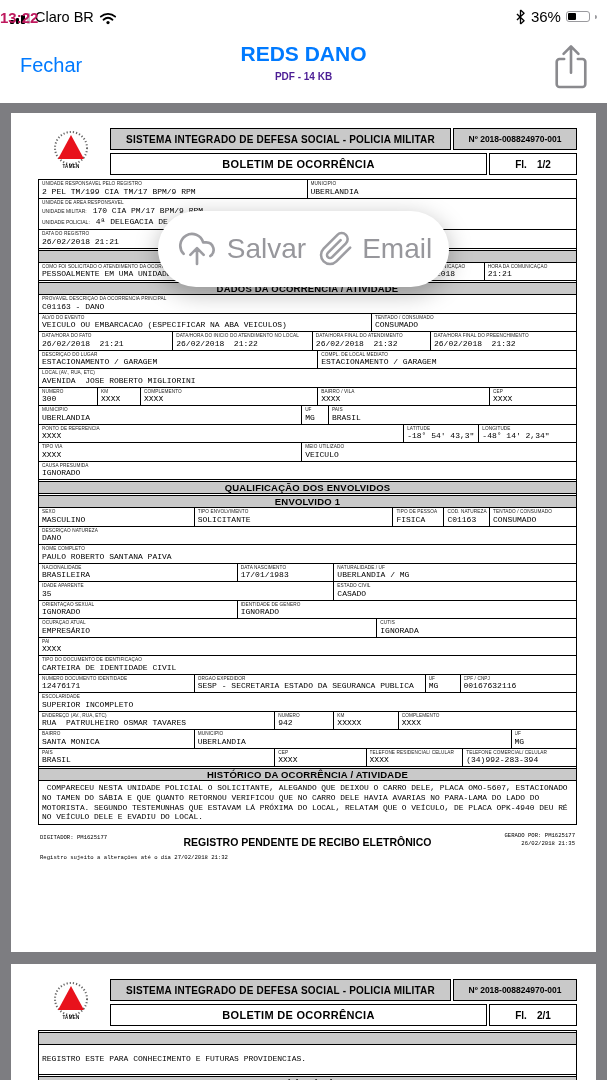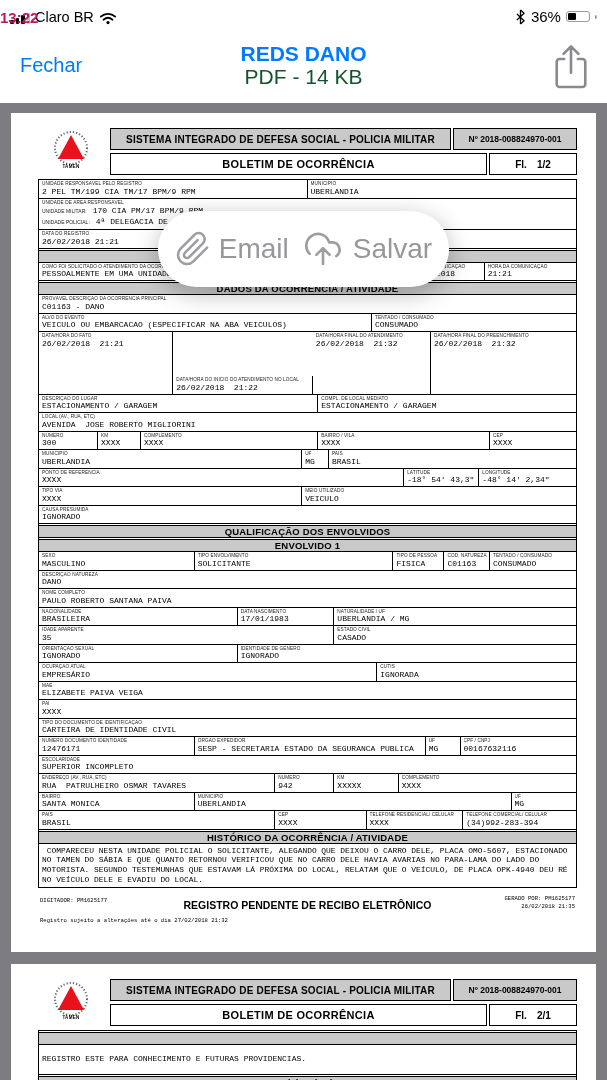--- a/index.html
+++ b/index.html
@@ -19,21 +19,21 @@
   .pct { font-size:15px; color:#000; }
   .batt { position:relative; width:24px; height:11.5px; border:1px solid #9a9a9e; border-radius:3px; }
   .batt .fill { position:absolute; left:1px; top:1px; bottom:1px; width:36%; background:#000; border-radius:1px; }
   .batt-nub { width:1.6px; height:4px; background:#9a9a9e; border-radius:0 2px 2px 0; margin-left:0.5px; }
 
   
   .navbar { position:relative; height:65px; background:#fff; }
   .close-btn { position:absolute; left:20px; top:16px; font-size:20px; color:#007aff; cursor:pointer; }
   .nav-center { position:absolute; left:100px; right:100px; top:3px; text-align:center; }
   .nav-title { font-size:21px; font-weight:700; color:#007aff; line-height:26px; }
-  .nav-sub { font-size:21px; color:#14532d; line-height:20px; }
+  .nav-sub { font-size:10px; color:#4c1d95; line-height:20px;font-weight:bold; }
   .share-btn { position:absolute; right:16px; top:5px; width:40px; height:48px; cursor:pointer; }
 
   
   .pdf-area { position:relative; height:977px; background:#7d7d81; overflow:hidden; }
   .pdf-page { position:absolute; left:11px; width:585px; background:#fff; }
   .page1 { top:10px; height:839px; padding:15px 19px 0 27px; }
   .page2 { top:861px; height:400px; padding:15px 19px 0 27px; }
 
   
   .doc-head { display:flex; margin-bottom:4px; }
@@ -216,21 +216,21 @@
           <div class="fcell" style="flex: 0 0 38%;">
             <div class="flabel">TENTADO / CONSUMADO</div>
             <div class="fval">CONSUMADO</div>
           </div>
         </div>
         <div class="doc-row">
           <div class="fcell" style="flex: 0 0 25%;">
             <div class="flabel">DATA/HORA DO FATO</div>
             <div class="fval">26/02/2018  21:21</div>
           </div>
-          <div class="fcell" style="flex: 0 0 26%; margin-top: 44px;">
+          <div class="fcell" style="flex: 0 0 26%;">
             <div class="flabel">DATA/HORA DO INÍCIO DO ATENDIMENTO NO LOCAL</div>
             <div class="fval">26/02/2018  21:22</div>
           </div>
           <div class="fcell" style="flex: 0 0 22%;">
             <div class="flabel">DATA/HORA FINAL DO ATENDIMENTO</div>
             <div class="fval">26/02/2018  21:32</div>
           </div>
           <div class="fcell" style="flex: 0 0 27%;">
             <div class="flabel">DATA/HORA FINAL DO PREENCHIMENTO</div>
             <div class="fval">26/02/2018  21:32</div>
@@ -393,26 +393,20 @@
           </div>
         </div>
         <div class="doc-row">
           <div class="fcell" style="flex: 0 0 63%;">
             <div class="flabel">OCUPAÇÃO ATUAL</div>
             <div class="fval">EMPRESÁRIO</div>
           </div>
           <div class="fcell" style="flex: 0 0 37%;">
             <div class="flabel">CUTIS</div>
             <div class="fval">IGNORADA</div>
-          </div>
-        </div>
-        <div class="doc-row">
-          <div class="fcell" style="flex: 0 0 100%;">
-            <div class="flabel">MÃE</div>
-            <div class="fval">ELIZABETE PAIVA VEIGA</div>
           </div>
         </div>
         <div class="doc-row">
           <div class="fcell" style="flex: 0 0 100%;">
             <div class="flabel">PAI</div>
             <div class="fval">XXXX</div>
           </div>
         </div>
         <div class="doc-row">
           <div class="fcell" style="flex: 0 0 100%;">
@@ -548,26 +542,26 @@
           </div>
         </div>
         <div class="doc-sec">
           <span>Perícia Técnica</span>
         </div>
       </div>
   </div>
 
   <div class="pill">
     <div class="pill-btn">
-      <svg width="36" height="36" viewBox="0 0 24 24">
-        <path d="M21.44 11.05l-9.19 9.19a6 6 0 0 1-8.49-8.49l9.19-9.19a4 4 0 1 1 5.66 5.66l-9.2 9.19a2 2 0 0 1-2.83-2.83l8.49-8.48" stroke="#9d9da2" stroke-width="1.7" fill="none" stroke-linecap="round" stroke-linejoin="round"></path>
-      </svg>
-      <span class="pill-label">Email</span>
-    </div>
-    <div class="pill-btn">
       <svg width="44" height="40" viewBox="0 0 24 24">
         <path d="M20 16.2A4.5 4.5 0 0 0 17.5 8h-1.8A7 7 0 1 0 4 14.9" stroke="#9d9da2" stroke-width="1.6" fill="none" stroke-linecap="round" stroke-linejoin="round"></path>
         <path d="M12 21v-9 M8 15.5l4-4 4 4" stroke="#9d9da2" stroke-width="1.6" fill="none" stroke-linecap="round" stroke-linejoin="round"></path>
       </svg>
       <span class="pill-label">Salvar</span>
     </div>
+    <div class="pill-btn">
+      <svg width="36" height="36" viewBox="0 0 24 24">
+        <path d="M21.44 11.05l-9.19 9.19a6 6 0 0 1-8.49-8.49l9.19-9.19a4 4 0 1 1 5.66 5.66l-9.2 9.19a2 2 0 0 1-2.83-2.83l8.49-8.48" stroke="#9d9da2" stroke-width="1.7" fill="none" stroke-linecap="round" stroke-linejoin="round"></path>
+      </svg>
+      <span class="pill-label">Email</span>
+    </div>
   </div>
 </div>
 
 </body></html>

